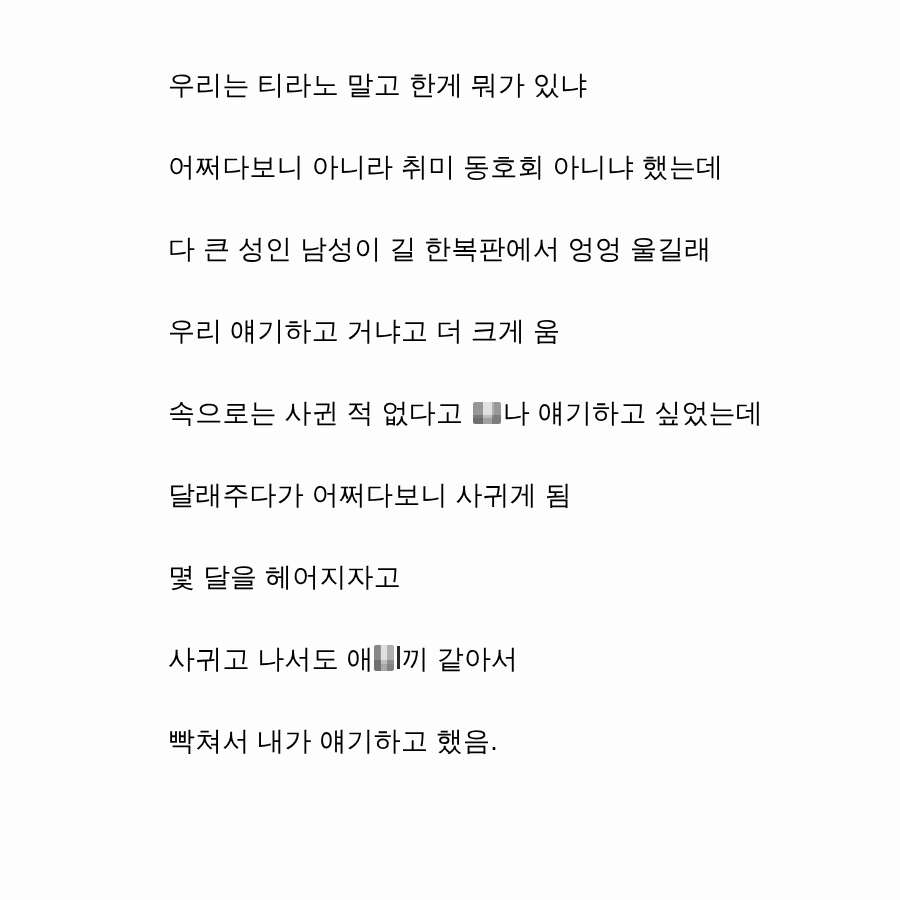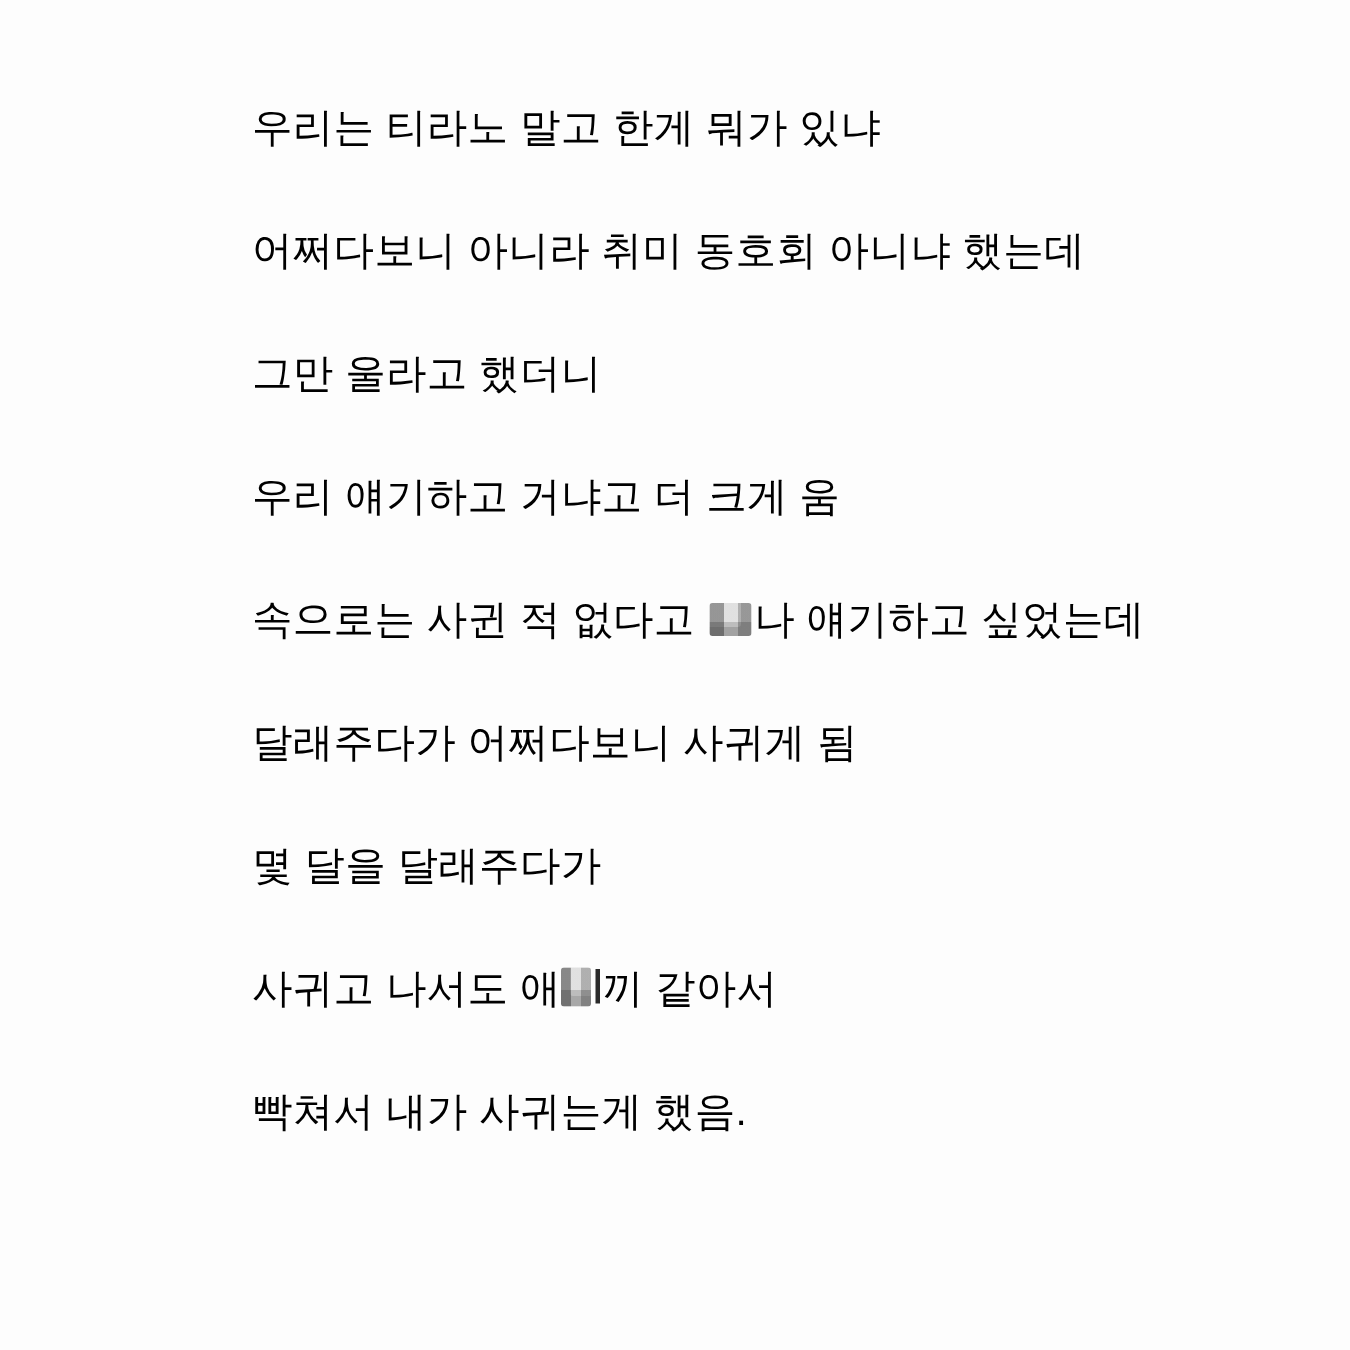--- a/index.html
+++ b/index.html
@@ -61,20 +61,20 @@
     height: 23px;
     background: #2a2a2a;
   }
 </style>
 </head>
 <body>
 
 <div class="page">
   <p class="line">우리는 티라노 말고 한게 뭐가 있냐</p>
   <p class="line">어쩌다보니 아니라 취미 동호회 아니냐 했는데</p>
-  <p class="line">그만 울라고 했더니</p>
+  <p class="line">다 큰 성인 남성이 길 한복판에서 엉엉 울길래</p>
   <p class="line">우리 얘기하고 거냐고 더 크게 움</p>
   <p class="line"><span>속으로는 사귄 적 없다고 </span><span class="censor censor-a"></span><span>나 얘기하고 싶었는데</span></p>
   <p class="line">달래주다가 어쩌다보니 사귀게 됨</p>
-  <p class="line">몇 달을 달래주다가</p>
+  <p class="line">몇 달을 헤어지자고</p>
   <p class="line"><span>사귀고 나서도 애</span><span class="censor censor-b"></span><span>끼 같아서</span></p>
-  <p class="line">빡쳐서 내가 사귀는게 했음.</p>
+  <p class="line">빡쳐서 내가 얘기하고 했음.</p>
 </div>
 
 </body></html>

